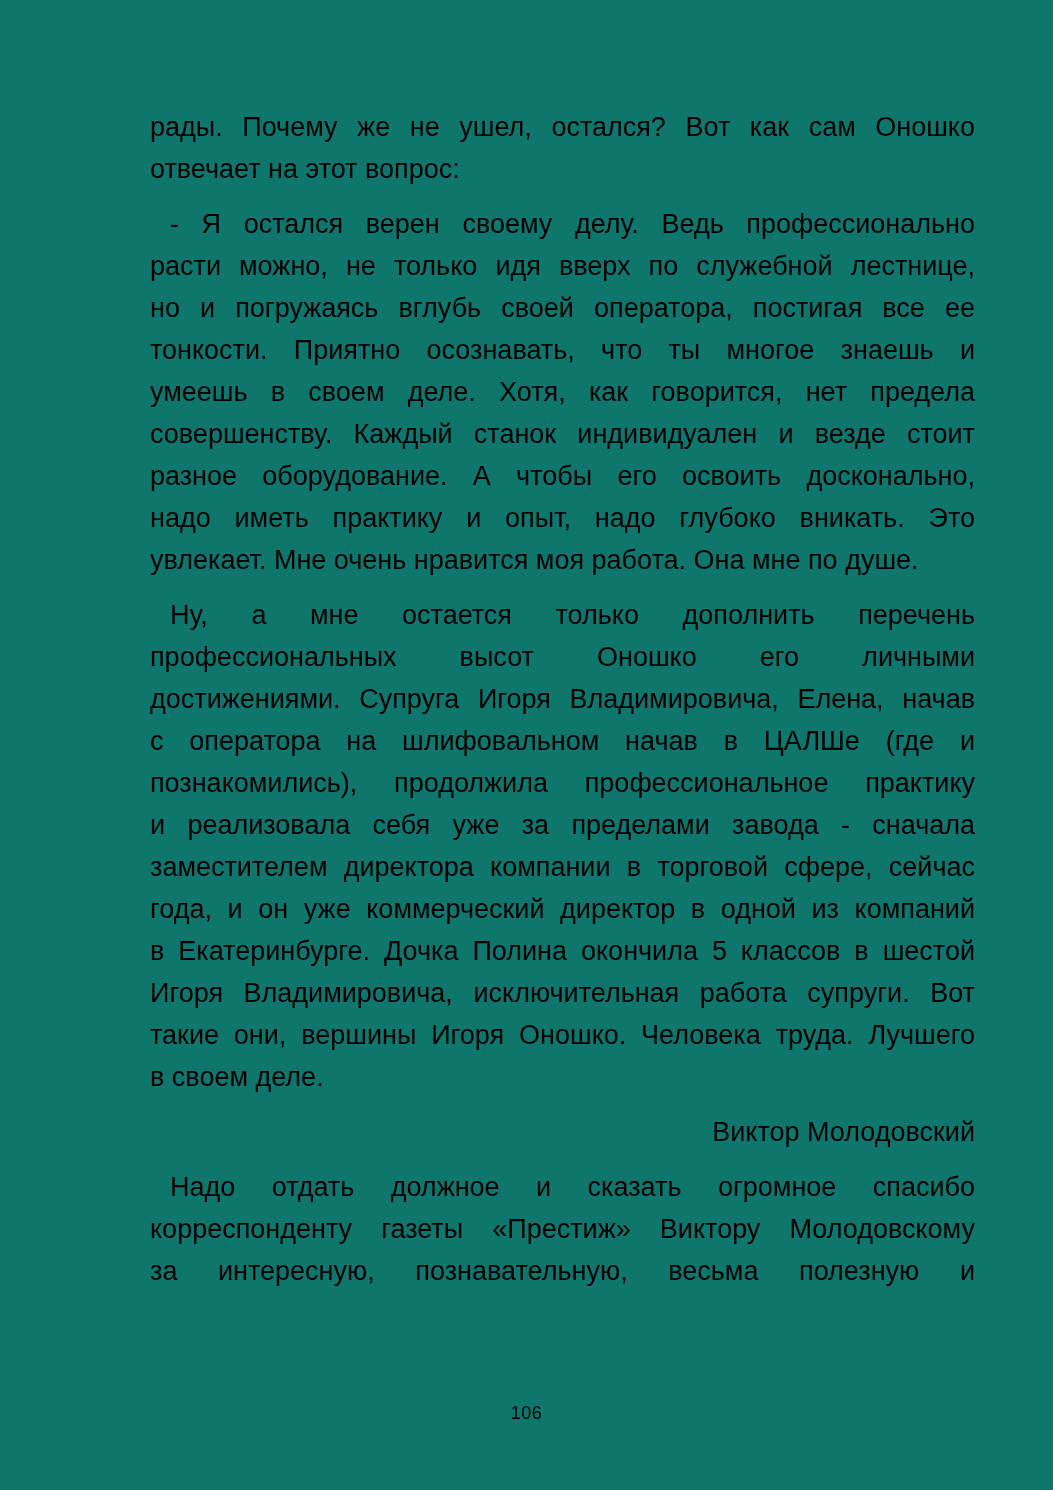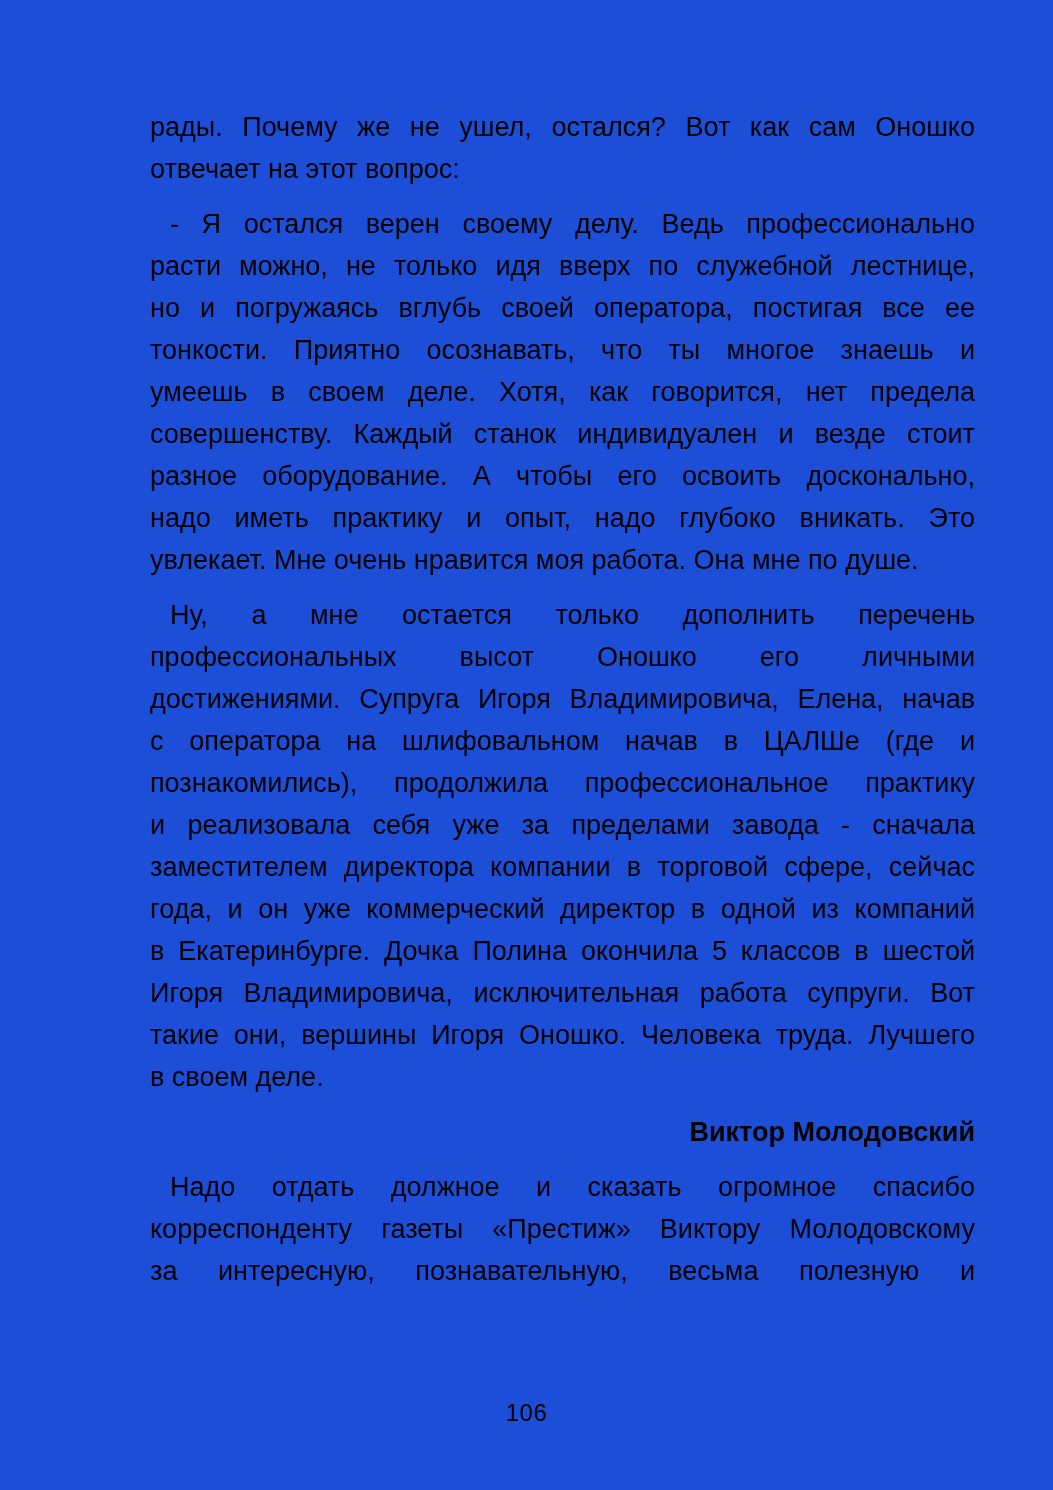--- a/index.html
+++ b/index.html
@@ -1,20 +1,20 @@
 <!DOCTYPE html>
 <html lang="ru"><head>
 <meta charset="utf-8">
 <style>
   html, body { margin: 0; padding: 0; }
   .page {
     position: relative;
     width: 1053px;
     height: 1490px;
-    background: #1d4ed8;
+    background: #0f766e;
     color: #000000;
     font-family: "Liberation Sans", sans-serif;
     overflow: hidden;
   }
   .textblock {
     position: absolute;
     left: 150px;
     top: 106px;
     width: 825px;
   }
@@ -28,32 +28,32 @@
     text-align-last: justify;
     -moz-text-align-last: justify;
   }
   .line.indent { padding-left: 20px; }
   .line.lastline {
     text-align-last: left;
     -moz-text-align-last: left;
   }
   .block.signature { margin-top: 2px; }
   .block.signature .line {
-    font-weight: bold;
+    font-weight: normal;
     text-align: left;
     text-align-last: right;
     -moz-text-align-last: right;
   }
   .pagenum {
     position: absolute;
     top: 1398px;
     left: 0;
     width: 100%;
     text-align: center;
-    font-size: 24px;
+    font-size: 18px;
     line-height: 30px;
     letter-spacing: 0.5px;
   }
 </style>
 </head>
 <body>
 
 <div class="page">
   <div class="textblock">
       <div class="block">

